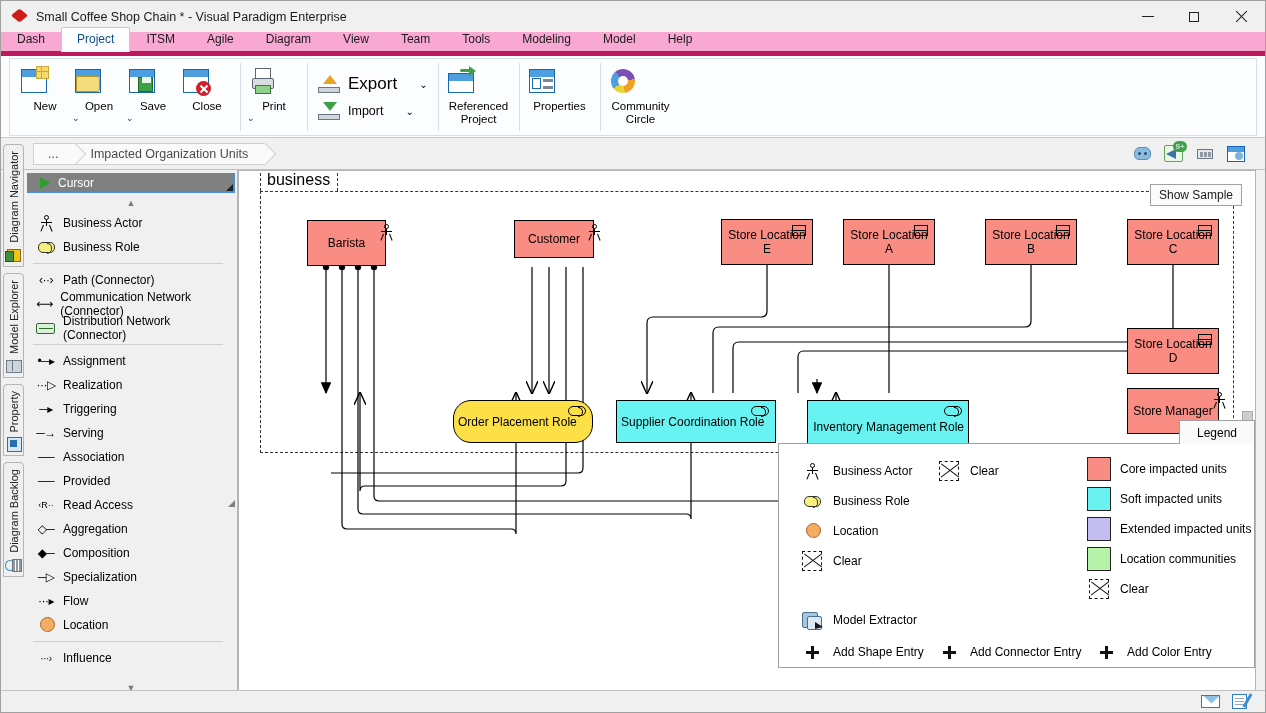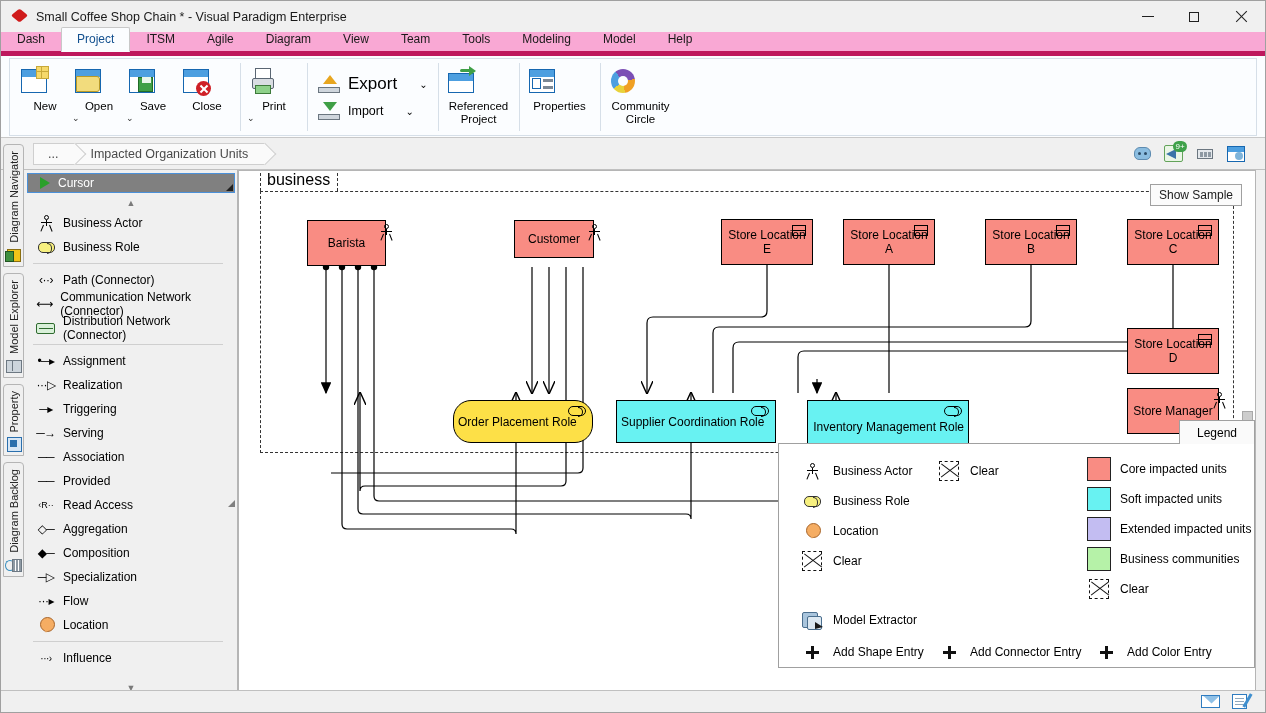--- a/index.html
+++ b/index.html
@@ -785,21 +785,21 @@
       <div class="lg-row">
         <span class="lg-ico">
             <span class="swatch" style="background:#c3bdf2"></span>
           </span>
         <span>Extended impacted units</span>
       </div>
       <div class="lg-row">
         <span class="lg-ico">
             <span class="swatch" style="background:#b6f2a8"></span>
           </span>
-        <span>Business communities</span>
+        <span>Location communities</span>
       </div>
       <div class="lg-row">
         <span class="lg-ico">
             <span class="clear-box"></span>
           </span>
         <span>Clear</span>
       </div>
     </div>
 
     <div class="lg-row" style="position:absolute;left:18px;top:161px;">

